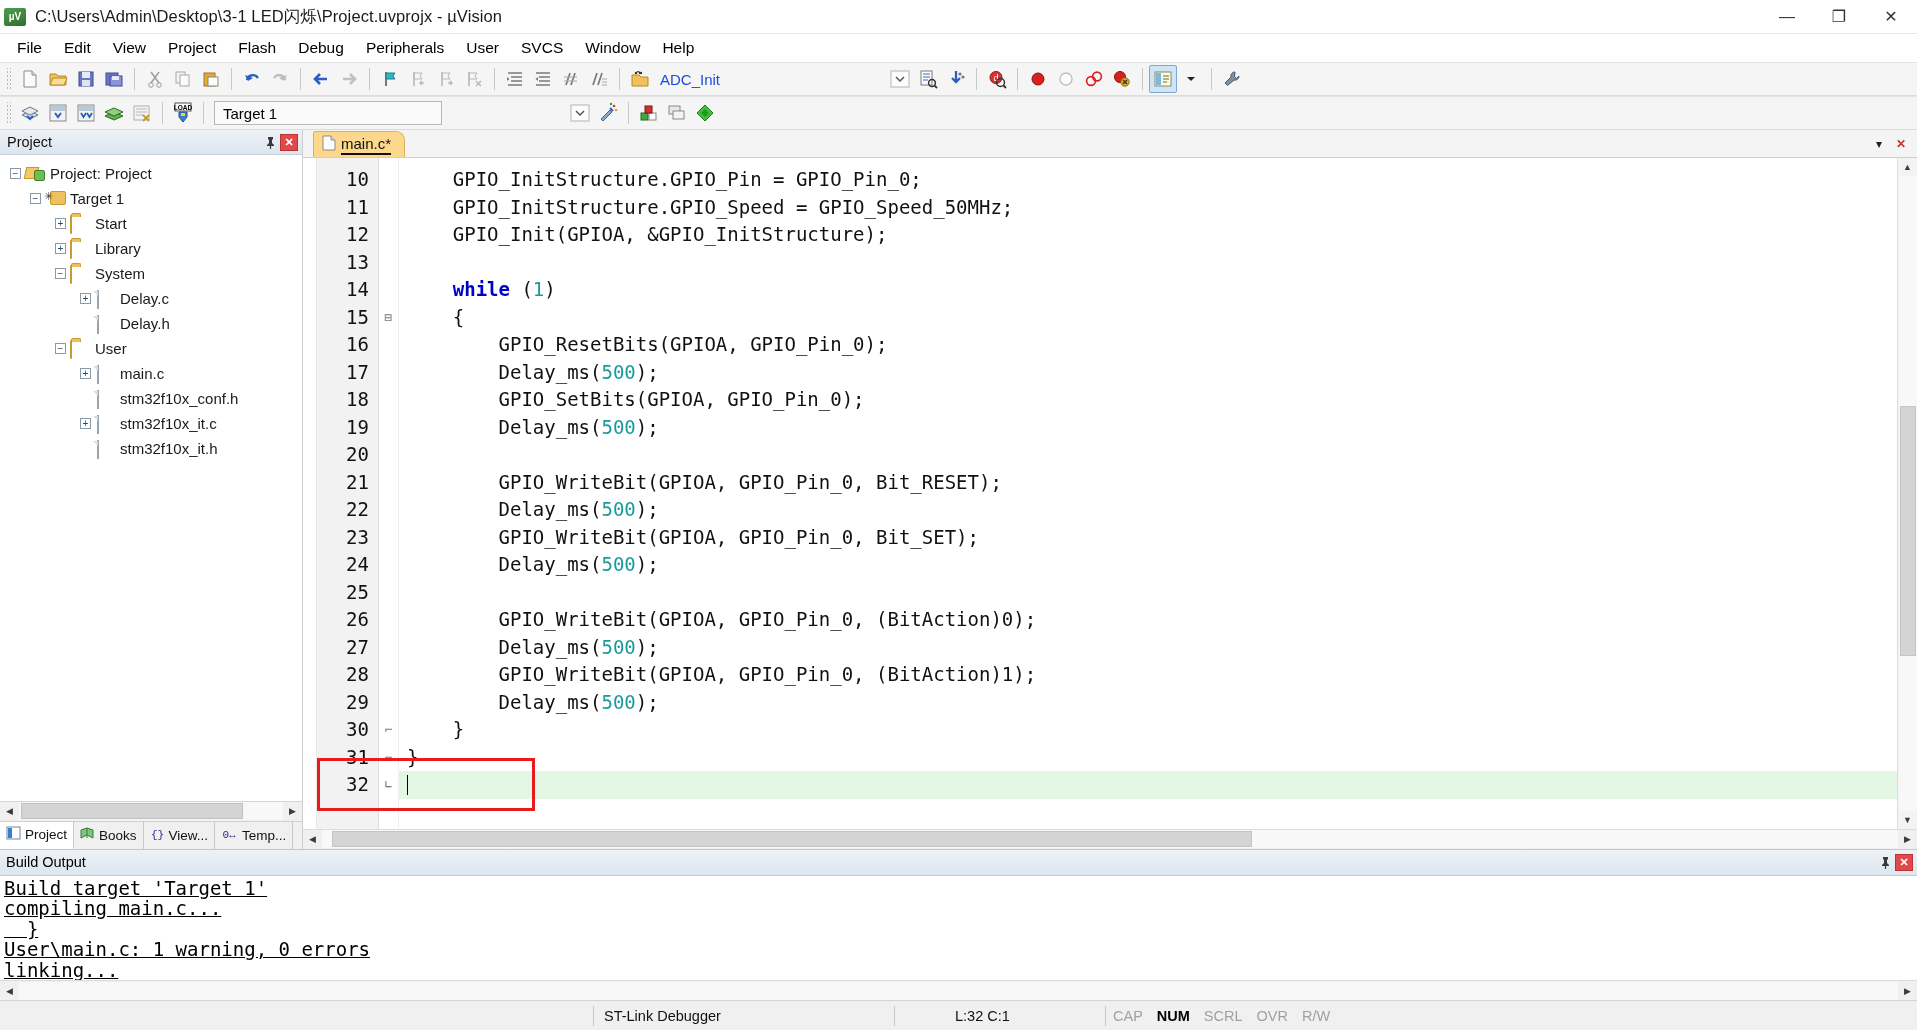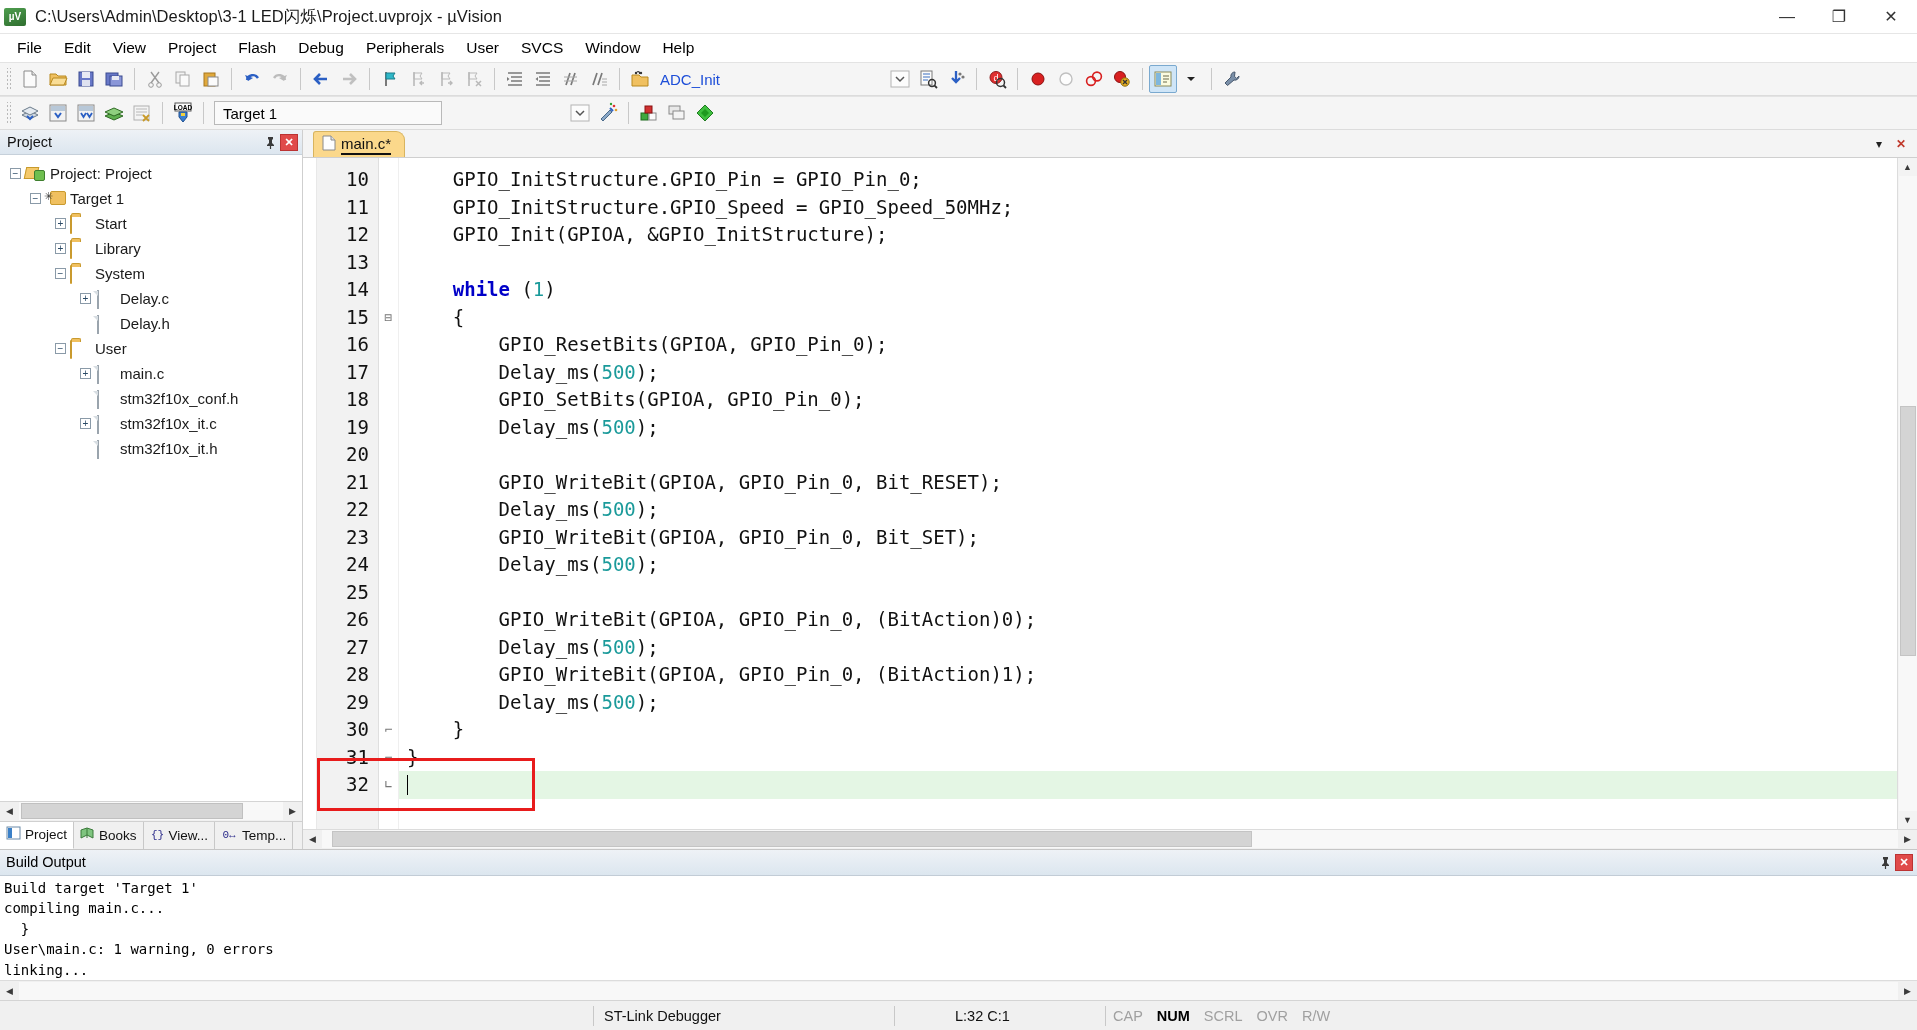--- a/index.html
+++ b/index.html
@@ -212,22 +212,22 @@
   
   .buildpanel{ flex:0 0 150px;display:flex;flex-direction:column;background:#fff;border-top:1px solid #c6c6c6;}
   .build-header{
     height:26px;display:flex;align-items:center;
     background:linear-gradient(#eef2f6,#dce6ef);border-bottom:1px solid #c2ccd6;
     font-size:14.5px;padding-left:6px;flex:0 0 26px;
   }
   .build-header .bh-title{flex:1;}
   .buildbody{
     flex:1 1 auto;overflow:hidden;background:#fff;
-    font-family:"DejaVu Sans Mono","Liberation Mono",monospace;font-size:14px;line-height:20.5px;
-    color:#000;padding-top:2px;
+    font-family:"DejaVu Sans Mono","Liberation Mono",monospace;font-size:19px;line-height:20.5px;
+    color:#000;padding-top:2px;text-decoration:underline;
   }
   .bline{ padding-left:4px;white-space:pre; }
   .bline.sel{ background:#1467c8;color:#fff; }
   .build-hscroll{
     height:20px;background:#f0f0f0;display:flex;align-items:center;border-top:1px solid #dcdcdc;flex:0 0 20px;
   }
   .bh-track{flex:1;height:18px;background:#f8f8f8;}
 
   
   .statusbar{

